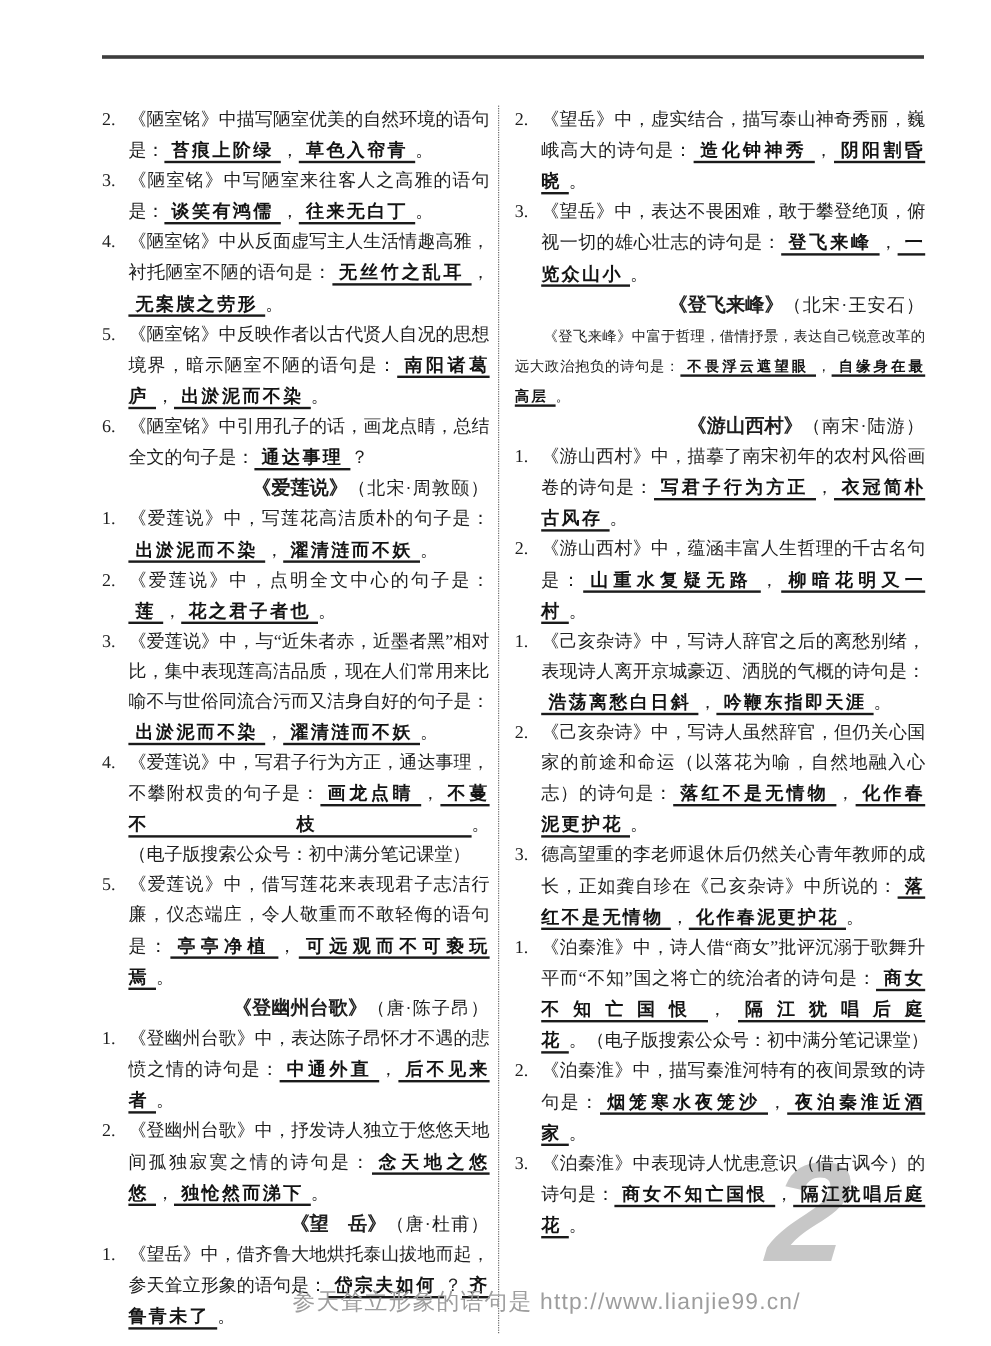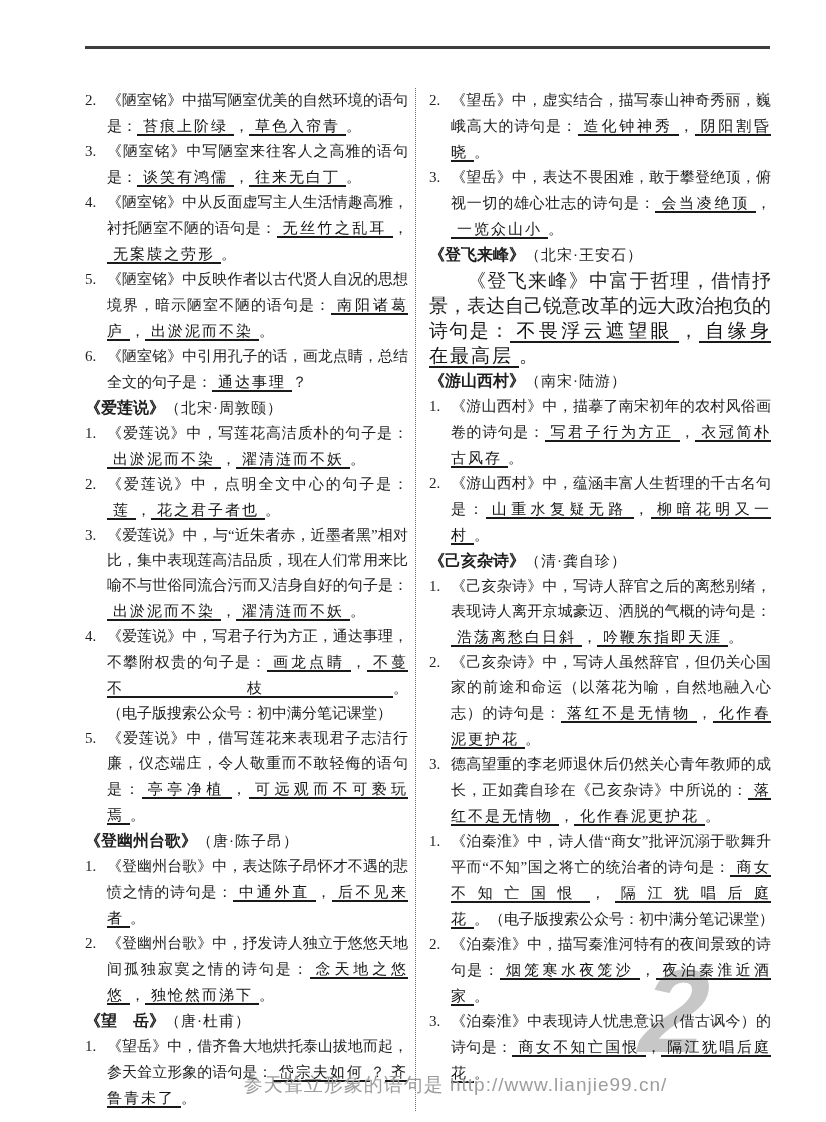--- a/index.html
+++ b/index.html
@@ -19,34 +19,34 @@
   .col{box-sizing:border-box;}
   .col-left{width:330px;padding-right:7px;}
   .col-right{width:356px;padding-left:13px;border-left:1px dotted #6a6a6a;min-height:975px;}
   .item{
     position:relative;padding-left:22px;
     font-size:15px;line-height:25px;color:#1e1e1e;
     text-align:justify;
   }
   .item .num{position:absolute;left:0;top:0;}
   .para{
-    font-size:19px;line-height:25px;color:#1e1e1e;
+    font-size:12px;line-height:25px;color:#1e1e1e;
     text-indent:2em;text-align:justify;
   }
   .header{
-    text-align:left;font-size:15px;line-height:25px;color:#1e1e1e;
+    text-align:right;font-size:15px;line-height:25px;color:#1e1e1e;
   }
   .header .title{
     font-weight:bold;font-size:16px;
     font-family:"Liberation Sans","DejaVu Sans",sans-serif;
   }
   .header .author{letter-spacing:1px;}
   .ans{
     font-family:"Liberation Sans","DejaVu Sans",sans-serif;
-    font-weight:normal;color:#141414;
+    font-weight:bold;color:#141414;
     border-bottom:2px solid #1a1a1a;
     padding:0 6px;letter-spacing:2px;
   }
   .nowrap{white-space:nowrap;margin-top:21px;}
   .footer-watermark{
     position:absolute;left:85px;right:0;top:1072px;z-index:3;
     text-align:center;color:#9d9d9d;font-size:19px;
     font-family:"Liberation Sans","DejaVu Sans",sans-serif;
     letter-spacing:1px;
   }
@@ -79,27 +79,26 @@
       <div class="item"><span class="num">4.</span><span>《爱莲说》中，写君子行为方正，通达事理，不攀附权贵的句子是：</span><span class="ans">画龙点睛</span><span>，</span><span class="ans">不蔓不枝</span><span>。</span><span class="nowrap">（电子版搜索公众号：初中满分笔记课堂）</span></div>
       <div class="item"><span class="num">5.</span><span>《爱莲说》中，借写莲花来表现君子志洁行廉，仪态端庄，令人敬重而不敢轻侮的语句是：</span><span class="ans">亭亭净植</span><span>，</span><span class="ans">可远观而不可亵玩焉</span><span>。</span></div>
       <div class="header"><span class="title">《登幽州台歌》</span><span class="author">（唐·陈子昂）</span></div>
       <div class="item"><span class="num">1.</span><span>《登幽州台歌》中，表达陈子昂怀才不遇的悲愤之情的诗句是：</span><span class="ans">中通外直</span><span>，</span><span class="ans">后不见来者</span><span>。</span></div>
       <div class="item"><span class="num">2.</span><span>《登幽州台歌》中，抒发诗人独立于悠悠天地间孤独寂寞之情的诗句是：</span><span class="ans">念天地之悠悠</span><span>，</span><span class="ans">独怆然而涕下</span><span>。</span></div>
       <div class="header"><span class="title">《望　岳》</span><span class="author">（唐·杜甫）</span></div>
       <div class="item"><span class="num">1.</span><span>《望岳》中，借齐鲁大地烘托泰山拔地而起，参天耸立形象的语句是：</span><span class="ans">岱宗夫如何</span><span>？</span><span class="ans">齐鲁青未了</span><span>。</span></div>
     </div>
   <div class="col col-right" id="col-right">
       <div class="item"><span class="num">2.</span><span>《望岳》中，虚实结合，描写泰山神奇秀丽，巍峨高大的诗句是：</span><span class="ans">造化钟神秀</span><span>，</span><span class="ans">阴阳割昏晓</span><span>。</span></div>
-      <div class="item"><span class="num">3.</span><span>《望岳》中，表达不畏困难，敢于攀登绝顶，俯视一切的雄心壮志的诗句是：</span><span class="ans">会当凌绝顶</span><span>，</span><span class="ans">一览众山小</span><span>。</span></div>
+      <div class="item"><span class="num">3.</span><span>《望岳》中，表达不畏困难，敢于攀登绝顶，俯视一切的雄心壮志的诗句是：</span><span class="ans">登飞来峰</span><span>，</span><span class="ans">一览众山小</span><span>。</span></div>
       <div class="header"><span class="title">《登飞来峰》</span><span class="author">（北宋·王安石）</span></div>
       <div class="para"><span>《登飞来峰》中富于哲理，借情抒景，表达自己锐意改革的远大政治抱负的诗句是：</span><span class="ans">不畏浮云遮望眼</span><span>，</span><span class="ans">自缘身在最高层</span><span>。</span></div>
       <div class="header"><span class="title">《游山西村》</span><span class="author">（南宋·陆游）</span></div>
       <div class="item"><span class="num">1.</span><span>《游山西村》中，描摹了南宋初年的农村风俗画卷的诗句是：</span><span class="ans">写君子行为方正</span><span>，</span><span class="ans">衣冠简朴古风存</span><span>。</span></div>
       <div class="item"><span class="num">2.</span><span>《游山西村》中，蕴涵丰富人生哲理的千古名句是：</span><span class="ans">山重水复疑无路</span><span>，</span><span class="ans">柳暗花明又一村</span><span>。</span></div>
-      <div class="header"><span class="title">《己亥杂诗》</span><span class="author">（清·龚自珍）</span></div>
       <div class="item"><span class="num">1.</span><span>《己亥杂诗》中，写诗人辞官之后的离愁别绪，表现诗人离开京城豪迈、洒脱的气概的诗句是：</span><span class="ans">浩荡离愁白日斜</span><span>，</span><span class="ans">吟鞭东指即天涯</span><span>。</span></div>
       <div class="item"><span class="num">2.</span><span>《己亥杂诗》中，写诗人虽然辞官，但仍关心国家的前途和命运（以落花为喻，自然地融入心志）的诗句是：</span><span class="ans">落红不是无情物</span><span>，</span><span class="ans">化作春泥更护花</span><span>。</span></div>
       <div class="item"><span class="num">3.</span><span>德高望重的李老师退休后仍然关心青年教师的成长，正如龚自珍在《己亥杂诗》中所说的：</span><span class="ans">落红不是无情物</span><span>，</span><span class="ans">化作春泥更护花</span><span>。</span></div>
       <div class="item"><span class="num">1.</span><span>《泊秦淮》中，诗人借“商女”批评沉溺于歌舞升平而“不知”国之将亡的统治者的诗句是：</span><span class="ans">商女不知亡国恨</span><span>，</span><span class="ans">隔江犹唱后庭花</span><span class="nowrap">。（电子版搜索公众号：初中满分笔记课堂）</span></div>
       <div class="item"><span class="num">2.</span><span>《泊秦淮》中，描写秦淮河特有的夜间景致的诗句是：</span><span class="ans">烟笼寒水夜笼沙</span><span>，</span><span class="ans">夜泊秦淮近酒家</span><span>。</span></div>
       <div class="item"><span class="num">3.</span><span>《泊秦淮》中表现诗人忧患意识（借古讽今）的诗句是：</span><span class="ans">商女不知亡国恨</span><span>，</span><span class="ans">隔江犹唱后庭花</span><span>。</span></div>
     </div>
 </div>
 
 <div class="footer-watermark">参天耸立形象的语句是 http://www.lianjie99.cn/</div>

